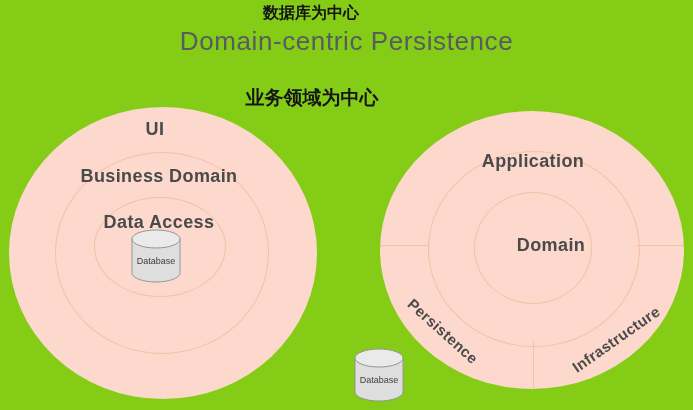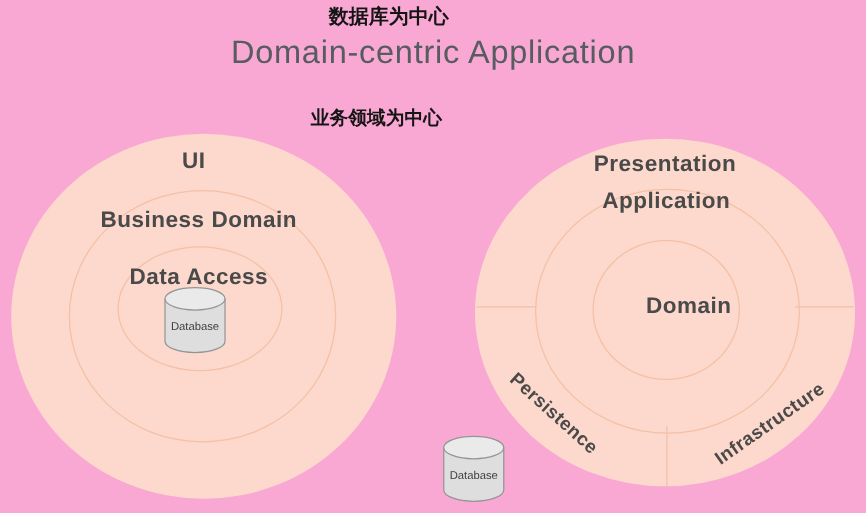--- a/index.html
+++ b/index.html
@@ -1,20 +1,20 @@
 <!DOCTYPE html>
 <html style="--circle-fill: #fcd9cc; --ring-stroke: #f4c0a6; --layer-label: #4a4a4a; --title-text: #575c61; --caption-text: #151515; --cylinder-fill: #dedede; --cylinder-top-fill: #eaeaea; --cylinder-stroke: #959595; --cylinder-label: #3d3d3d;"><head>
 <meta charset="utf-8">
 <style>
   html, body { margin: 0; padding: 0; background: #ffffff; }
   #canvas {
     position: relative;
     width: 693px;
     height: 410px;
-    background: #f9a8d4;
+    background: #84cc16;
     overflow: hidden;
     font-family: "Liberation Sans", sans-serif;
   }
   .zh-caption {
     position: absolute;
     transform: translateX(-50%);
     font-size: 16px;
     font-weight: 600;
     color: var(--caption-text, #111);
     white-space: nowrap;
@@ -61,24 +61,24 @@
   .cyl-text { font-family: "Liberation Sans", sans-serif; font-size: 9px; fill: var(--cylinder-label, #3d3d3d); }
 </style>
 </head>
 <body>
 
 <div id="canvas">
 
   <div class="zh-caption" style="left:311px; top:3px;">数据库为中心</div>
 
   <div class="title">
-    <div>Domain-centric Application</div>
+    <div>Domain-centric Persistence</div>
   </div>
 
-  <div class="zh-caption" style="left:301px; top:85px; font-size:15px;">业务领域为中心</div>
+  <div class="zh-caption" style="left:312px; top:85px; font-size:19px;">业务领域为中心</div>
 
   <div class="ellipse fill" style="left:9px; top:107px; width:308px; height:292px;"></div>
   <div class="ellipse ring" style="left:55px; top:152px; width:212px; height:200px;"></div>
   <div class="ellipse ring" style="left:94px; top:197px; width:130px; height:98px;"></div>
 
   <div class="layer-label" style="left:155px; top:129px;">UI</div>
   <div class="layer-label" style="left:159px; top:176px;">Business Domain</div>
   <div class="layer-label" style="left:159px; top:222px;">Data Access</div>
 
   <svg class="cylinder" style="left:131px; top:229px;" width="50" height="54" viewBox="0 0 50 54">
@@ -88,21 +88,20 @@
   </svg>
 
   <div class="ellipse fill" style="left:380px; top:111px; width:304px; height:278px;"></div>
   <div class="ellipse ring" style="left:428px; top:151px; width:210px; height:194px;"></div>
   <div class="ellipse ring" style="left:474px; top:192px; width:116px; height:110px;"></div>
 
   <div class="divider" style="left:381px; top:245px; width:48px; height:1px;"></div>
   <div class="divider" style="left:636px; top:245px; width:47px; height:1px;"></div>
   <div class="divider" style="left:533px; top:341px; width:1px; height:48px;"></div>
 
-  <div class="layer-label" style="left:532px; top:131px;">Presentation</div>
   <div class="layer-label" style="left:533px; top:161px;">Application</div>
   <div class="layer-label" style="left:531px; top:245px;margin-left:20px;">Domain</div>
 
   <div class="seg-label rot-cw" style="left:443px; top:331px;">Persistence</div>
   <div class="seg-label rot-ccw" style="left:616px; top:339px;">Infrastructure</div>
 
   <svg class="cylinder" style="left:354px; top:348px;" width="50" height="54" viewBox="0 0 50 54">
     <path class="cyl-body" d="M1,10 L1,44 A24,9 0 0 0 49,44 L49,10"></path>
     <ellipse class="cyl-top" cx="25" cy="10" rx="24" ry="9"></ellipse>
     <text class="cyl-text" x="25" y="35" text-anchor="middle">Database</text>

